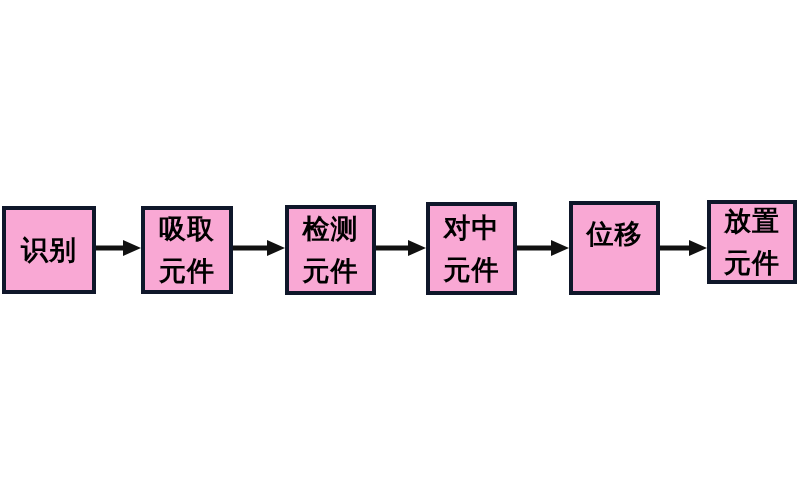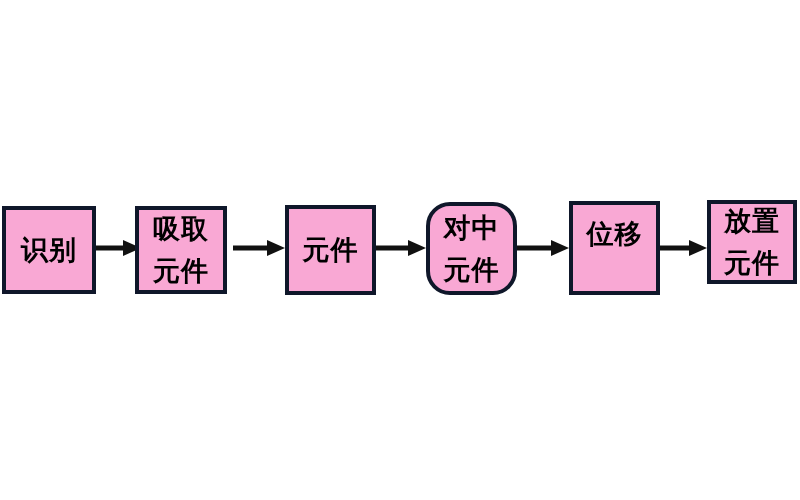--- a/index.html
+++ b/index.html
@@ -53,23 +53,23 @@
     font-size: 27px;
     line-height: 34px;
     color: #000000;
     letter-spacing: 1px;
     white-space: nowrap;
     text-align: center;
   }
 
   
   #node-0 { left: 2px;   top: 206px; width: 94px;  height: 88px; }
-  #node-1 { left: 135px; top: 206px; width: 92px;  height: 88px; }
+  #node-1 { left: 141px; top: 206px; width: 92px;  height: 88px; }
   #node-2 { left: 285px; top: 205px; width: 91px;  height: 90px; }
-  #node-3 { left: 426px; top: 202px; width: 91px;  height: 93px; border-radius: 24px; }
+  #node-3 { left: 426px; top: 202px; width: 91px;  height: 93px; }
   #node-4 { left: 569px; top: 201px; width: 91px;  height: 94px; }
   #node-5 { left: 707px; top: 200px; width: 90px;  height: 84px; }
 
   
   .arrow {
     position: absolute;
     height: 18px;
     top: 239px;
     display: block;
   }
@@ -106,20 +106,21 @@
     </div>
 
     <div class="arrow" id="arrow-1">
       <svg width="52" height="18" viewBox="0 0 52 18" preserveAspectRatio="none">
         <line class="arrow-shaft" x1="0" y1="9" x2="36" y2="9"></line>
         <polygon class="arrow-head" points="34,1 52,9 34,17"></polygon>
       </svg>
     </div>
 
     <div class="node" id="node-2">
+      <span class="node-line">检测</span>
       <span class="node-line">元件</span>
     </div>
 
     <div class="arrow" id="arrow-2">
       <svg width="50" height="18" viewBox="0 0 50 18" preserveAspectRatio="none">
         <line class="arrow-shaft" x1="0" y1="9" x2="34" y2="9"></line>
         <polygon class="arrow-head" points="32,1 50,9 32,17"></polygon>
       </svg>
     </div>
 

